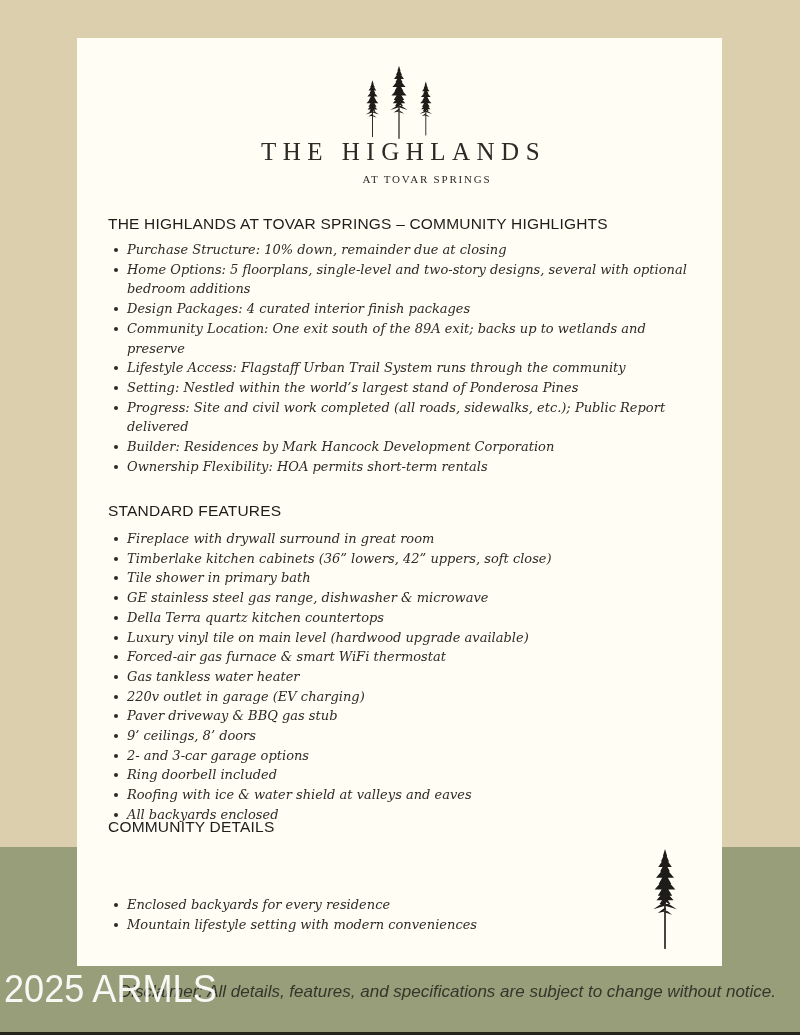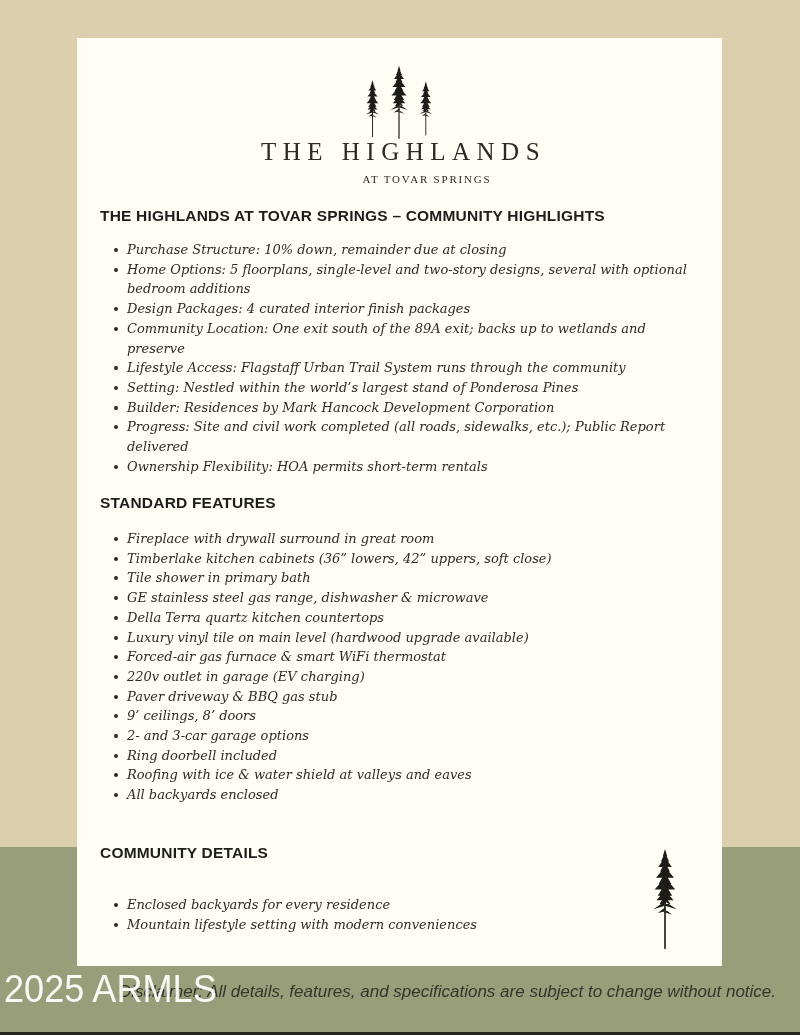--- a/index.html
+++ b/index.html
@@ -29,28 +29,28 @@
     color:#2a2a26; font-weight:400;
   }
   .logo-subtitle{
     position:absolute; left:0; top:134px; width:700px;
     text-align:center;
     font-family:"Liberation Serif", serif;
     font-size:11px; line-height:14px; letter-spacing:1.8px;
     color:#2a2a26;
   }
   .heading{
-    position:absolute; left:23px; margin:0;
+    position:absolute; left:23px; margin:8px;
     font-family:"Liberation Sans", sans-serif;
-    font-weight:700; font-size:15.5px; line-height:17px; letter-spacing:.2px;
+    font-weight:400; font-size:15.5px; line-height:17px; letter-spacing:.2px;
     color:#1d1d1a;
   }
   .h1{ top:169px; }
   .h2{ top:456px; }
-  .h3{ top:806px; }
+  .h3{ top:772px; }
   .list{
     position:absolute; left:33px; margin:4px; padding:0; list-style:none;
     font-family:"DejaVu Serif", serif;
     font-style:italic; font-size:13px; line-height:19.7px;
     color:#2b2a24;
   }
   .list1{ top:198px; }
   .list2{ top:487px; }
   .list3{ top:853px; }
   .list li{
@@ -120,35 +120,36 @@
     <h1 class="heading h1">THE HIGHLANDS AT TOVAR SPRINGS – COMMUNITY HIGHLIGHTS</h1>
     <ul class="list list1">
       <li>Purchase Structure: 10% down, remainder due at closing</li>
       <li>Home Options: 5 floorplans, single-level and two-story designs, several with optional
 bedroom additions</li>
       <li>Design Packages: 4 curated interior finish packages</li>
       <li>Community Location: One exit south of the 89A exit; backs up to wetlands and
 preserve</li>
       <li>Lifestyle Access: Flagstaff Urban Trail System runs through the community</li>
       <li>Setting: Nestled within the world’s largest stand of Ponderosa Pines</li>
-      <li>Builder: Residences by Mark Hancock Development Corporation</li>
       <li>Progress: Site and civil work completed (all roads, sidewalks, etc.); Public Report
 delivered</li>
+      <li>Builder: Residences by Mark Hancock Development Corporation</li>
       <li>Ownership Flexibility: HOA permits short-term rentals</li>
     </ul>
 
     <h2 class="heading h2">STANDARD FEATURES</h2>
     <ul class="list list2">
       <li>Fireplace with drywall surround in great room</li>
       <li>Timberlake kitchen cabinets (36” lowers, 42” uppers, soft close)</li>
       <li>Tile shower in primary bath</li>
       <li>GE stainless steel gas range, dishwasher &amp; microwave</li>
       <li>Della Terra quartz kitchen countertops</li>
       <li>Luxury vinyl tile on main level (hardwood upgrade available)</li>
       <li>Forced-air gas furnace &amp; smart WiFi thermostat</li>
+      <li>Gas tankless water heater</li>
       <li>220v outlet in garage (EV charging)</li>
       <li>Paver driveway &amp; BBQ gas stub</li>
       <li>9’ ceilings, 8’ doors</li>
       <li>2- and 3-car garage options</li>
       <li>Ring doorbell included</li>
       <li>Roofing with ice &amp; water shield at valleys and eaves</li>
       <li>All backyards enclosed</li>
     </ul>
 
     <h2 class="heading h3">COMMUNITY DETAILS</h2>

